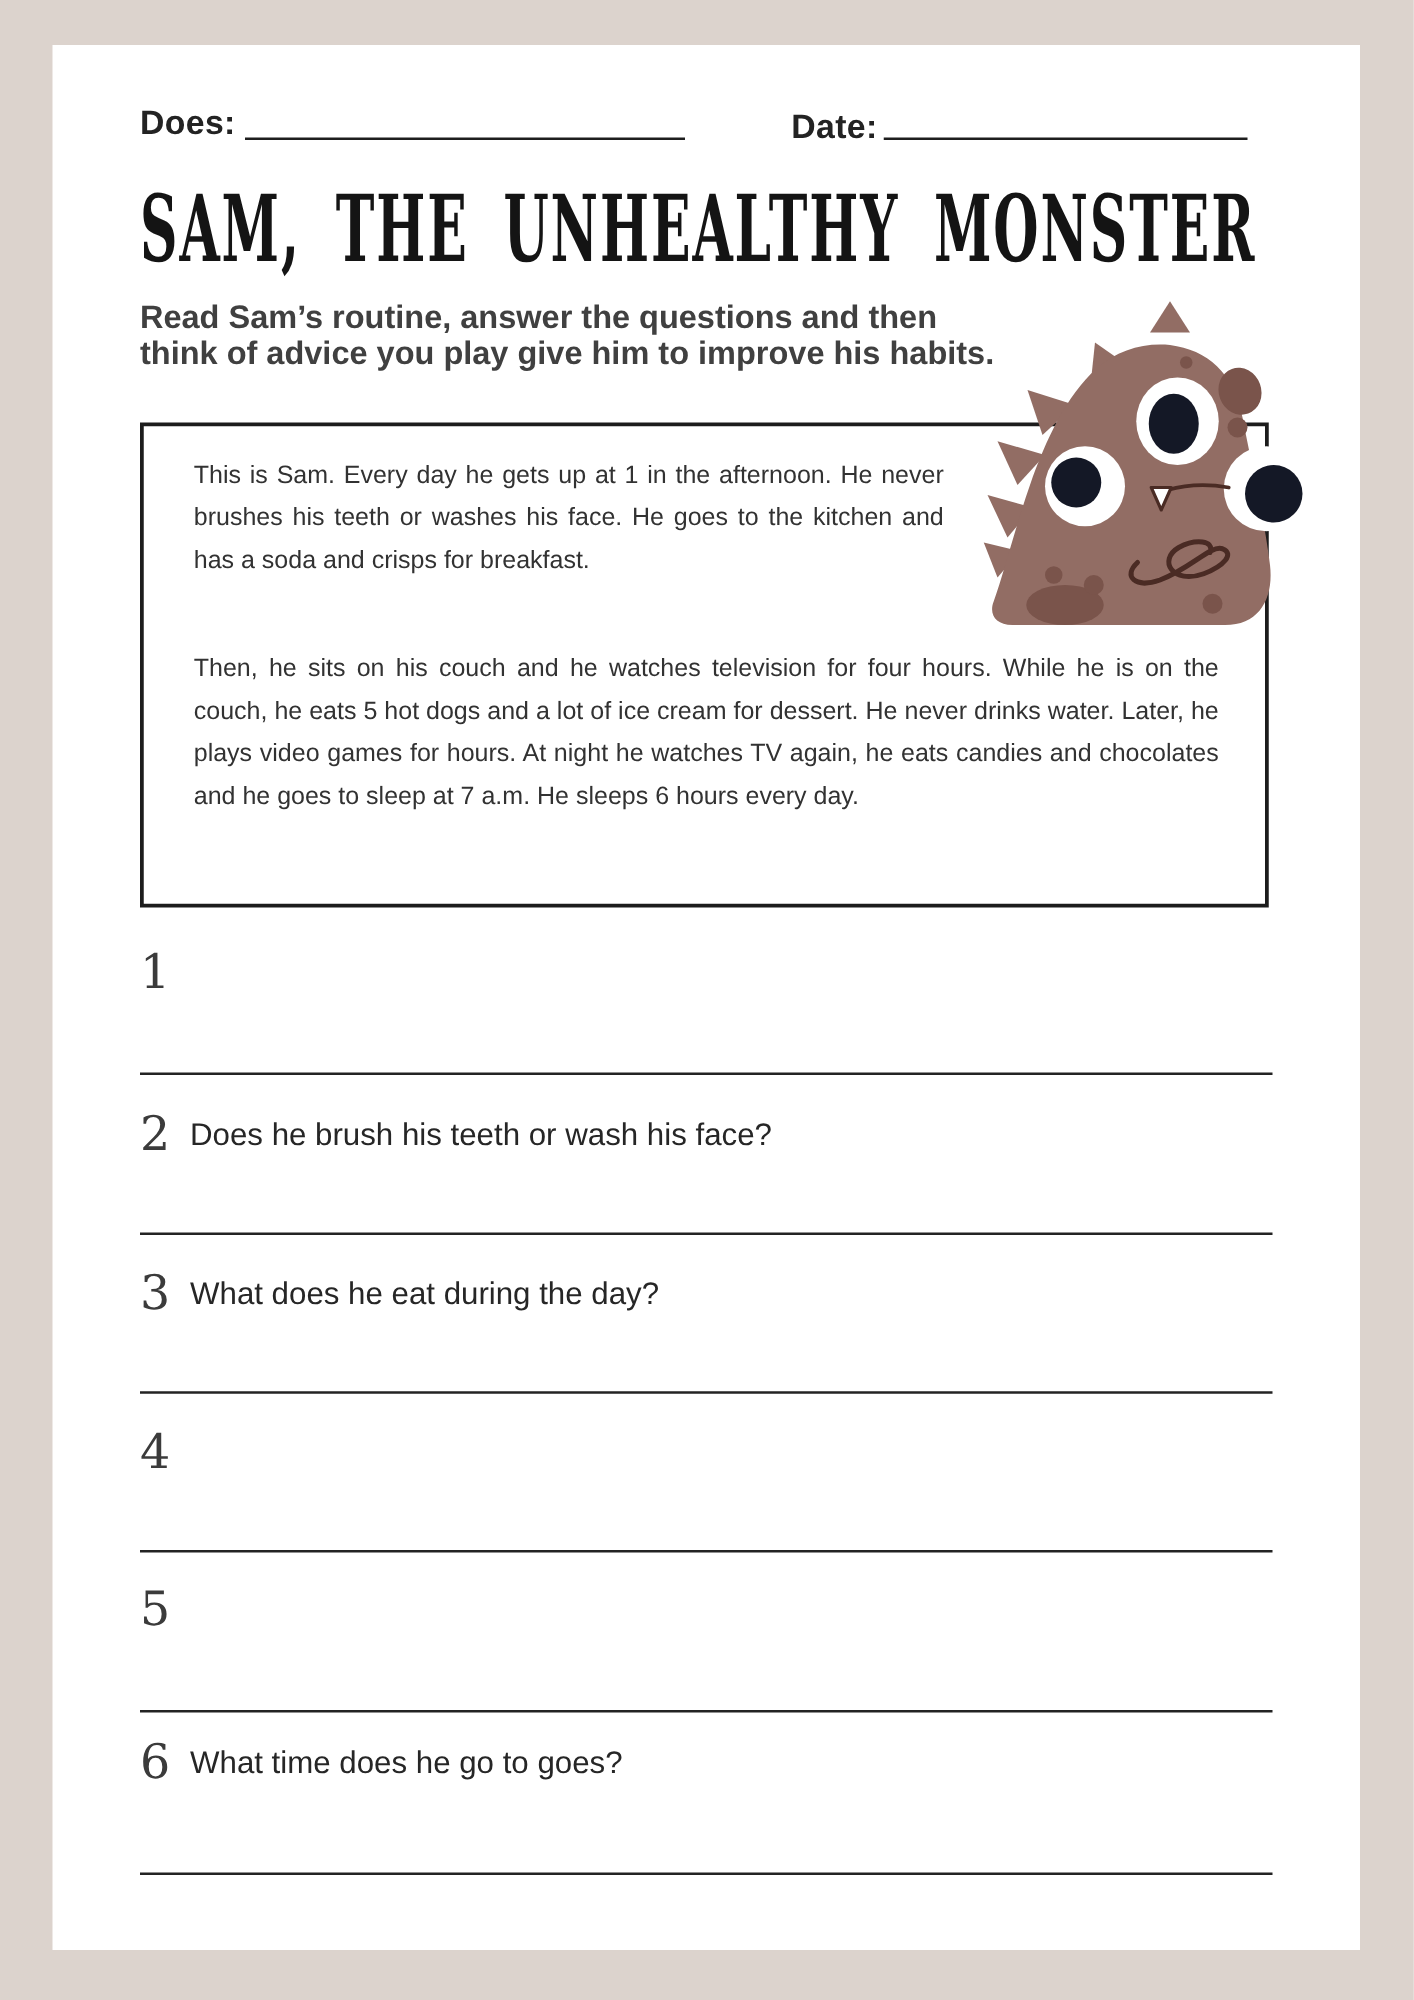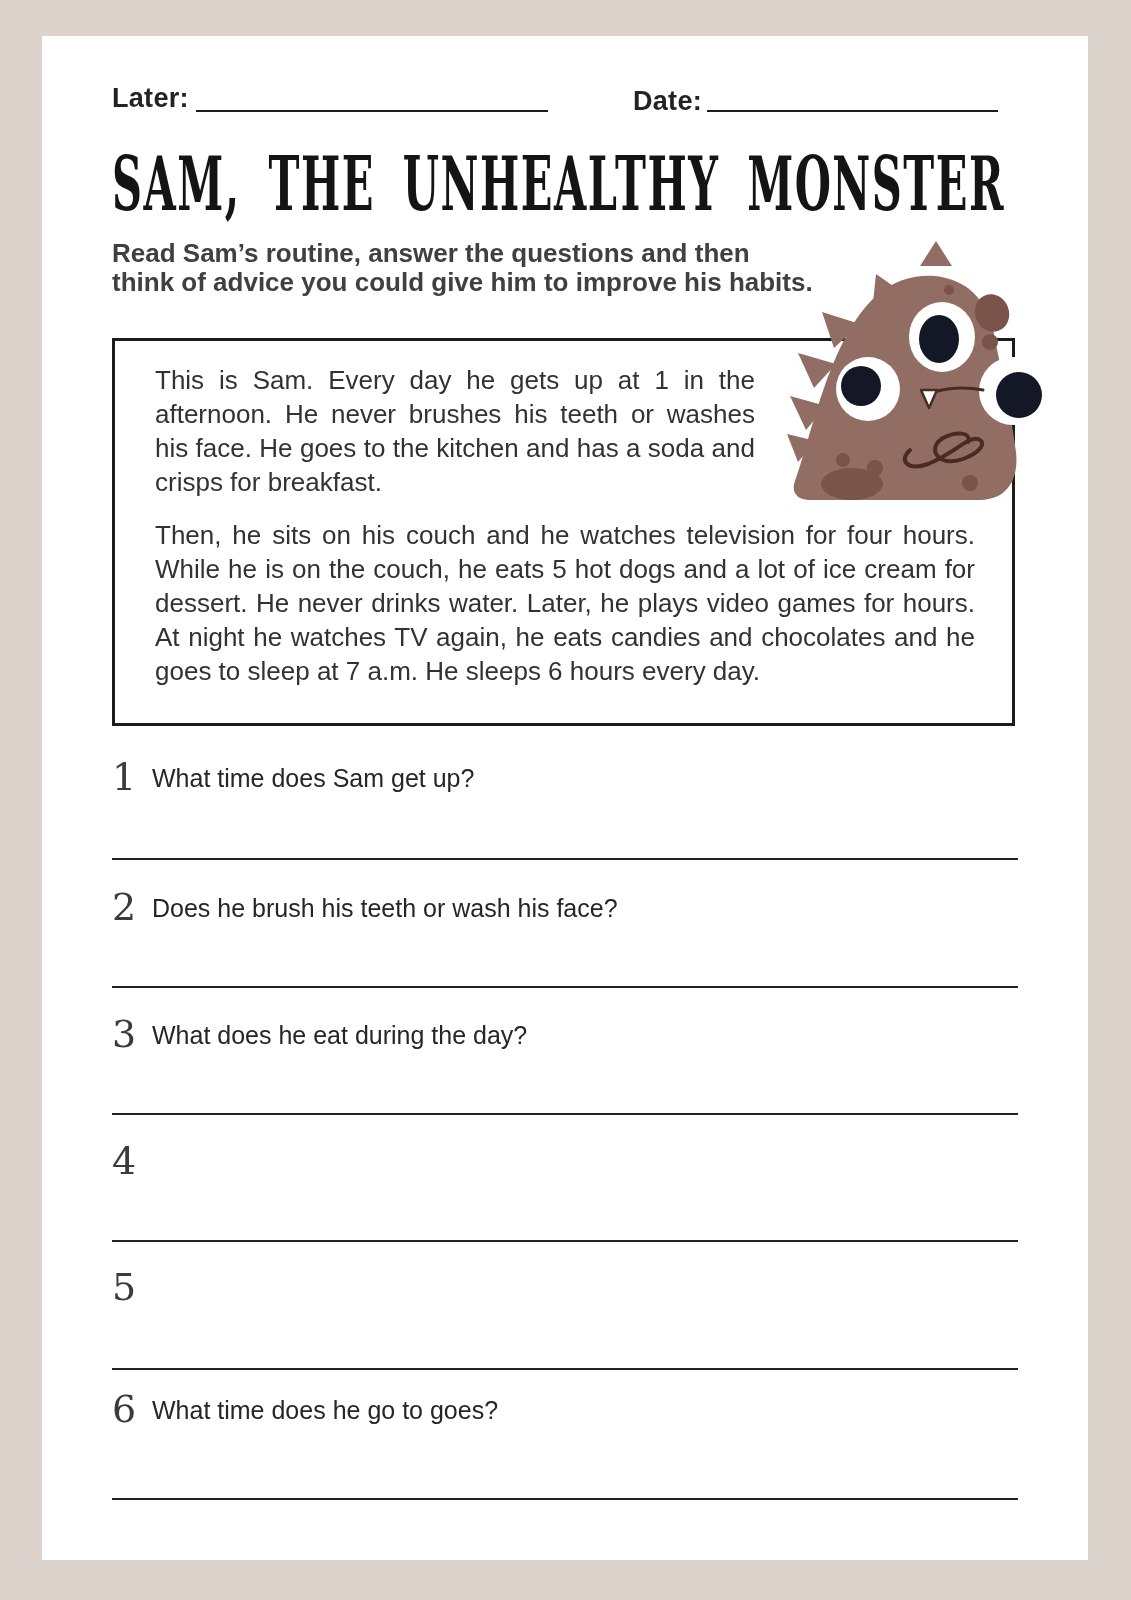--- a/index.html
+++ b/index.html
@@ -62,21 +62,21 @@
   .passage-box {
     position: absolute;
     left: 112px; top: 338px;
     width: 903px; height: 388px;
     border: 3px solid #1c1c1c;
     background: #ffffff;
   }
   .para {
     position: absolute;
     margin: 0;
-    font-size: 26px;
+    font-size: 20px;
     line-height: 34px;
     color: #323232;
     text-align: justify;
   }
   .para1 { left: 40px; top: 22px; width: 600px; }
   .para2 { left: 40px; top: 177px; width: 820px; }
   
   .monster {
     position: absolute;
     left: 786px; top: 238px;
@@ -112,30 +112,30 @@
     width: 906px;
     height: 0;
     border-bottom: 2px solid #232323;
   }
 </style>
 </head>
 <body>
 
 <div class="page"></div>
 
-<span class="hdr-label name-label">Later:</span>
+<span class="hdr-label name-label">Does:</span>
 <div class="write-line name-line"></div>
 <span class="hdr-label date-label">Date:</span>
 <div class="write-line date-line"></div>
 
 <h1 class="title" style="transform: scale(0.7424, 1.32);">SAM, THE UNHEALTHY MONSTER</h1>
 
 <p class="instructions">
   <span>Read Sam’s routine, answer the questions and then</span><br>
-  <span>think of advice you could give him to improve his habits.</span>
+  <span>think of advice you play give him to improve his habits.</span>
 </p>
 
 <div class="passage-box">
   <p class="para para1">This is Sam. Every day he gets up at 1 in the afternoon. He never brushes his teeth or washes his face. He goes to the kitchen and has a soda and crisps for breakfast.</p>
   <p class="para para2">Then, he sits on his couch and he watches television for four hours. While he is on the couch, he eats 5 hot dogs and a lot of ice cream for dessert. He never drinks water. Later, he plays video games for hours. At night he watches TV again, he eats candies and chocolates and he goes to sleep at 7 a.m. He sleeps 6 hours every day.</p>
 </div>
 
 <svg class="monster" viewBox="0 0 262 265" xmlns="http://www.w3.org/2000/svg">
 
   <polygon points="134,28 150,3 166,28" fill="#926d64"></polygon>
@@ -163,21 +163,20 @@
   <circle cx="233" cy="157" r="23" fill="#141826"></circle>
 
   <path d="M148 154 C162 150 180 149 197 152" fill="none" stroke="#4a2b24" stroke-width="3" stroke-linecap="round"></path>
   <path d="M135 152 L151 152 L143 170 Z" fill="#ffffff" stroke="#4a2b24" stroke-width="2.5" stroke-linejoin="round"></path>
 
   <path d="M124 212 C112 223 122 233 142 226 C168 216 182 198 192 201 C202 205 193 215 177 221 C152 230 140 210 157 200 C170 193 186 194 182 204" fill="none" stroke="#4a2b24" stroke-width="4" stroke-linecap="round"></path>
 </svg>
 
 <div class="question" style="top:758px">
   <span class="q-num">1</span>
-  <span class="q-text">What time does Sam get up?</span>
 </div>
 <div class="answer-line" style="top:858px"></div>
 
 <div class="question" style="top:888px">
   <span class="q-num">2</span>
   <span class="q-text">Does he brush his teeth or wash his face?</span>
 </div>
 <div class="answer-line" style="top:986px"></div>
 
 <div class="question" style="top:1015px">

